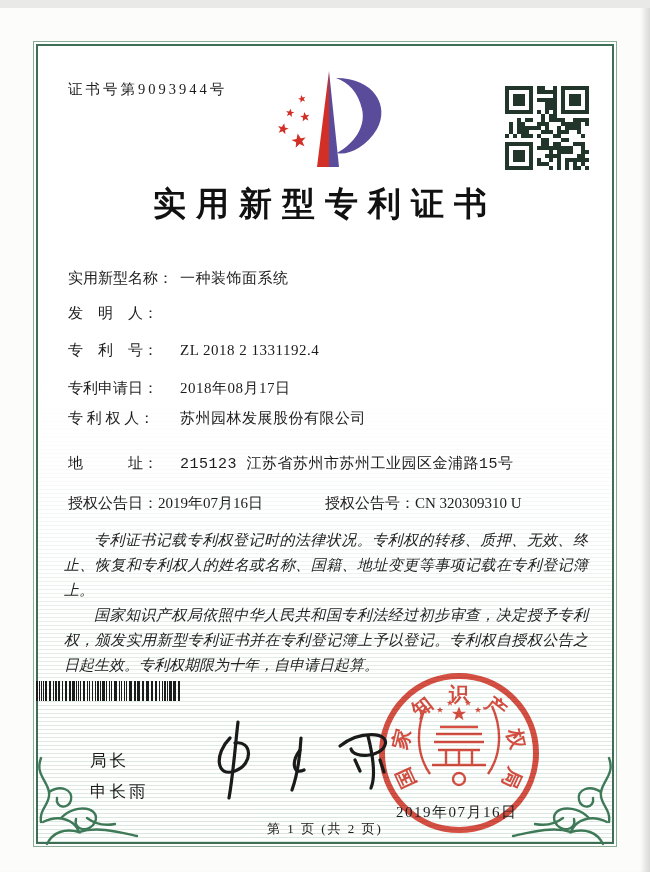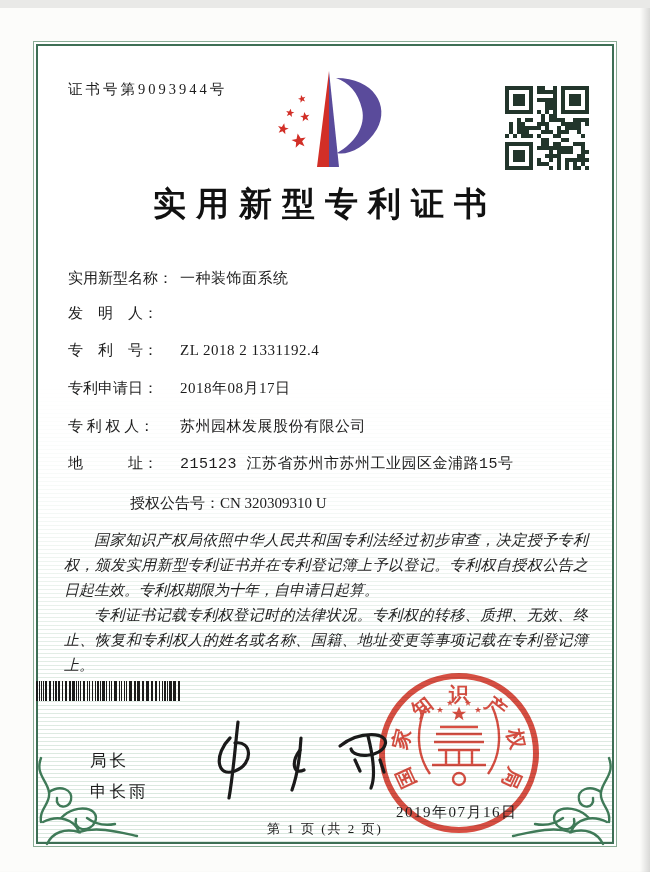--- a/index.html
+++ b/index.html
@@ -32,21 +32,21 @@
   .qr div{width:100%;height:100%;}
   .qr .d{background:#22352b;}
 
   .title{position:absolute;left:0;top:174px;width:100%;text-align:center;
     font-size:33px;font-weight:bold;letter-spacing:10px;color:#111;}
 
   .fields{position:absolute;left:68px;top:250px;width:520px;font-size:15px;}
   .field-row{display:flex;margin-bottom:0;line-height:20px;position:absolute;left:0;white-space:nowrap;}
   .field-label{white-space:pre;min-width:112px;display:inline-block;}
   .field-value{letter-spacing:0.5px;}
-  .fr0{top:10px;} .fr1{top:45px;} .fr2{top:82px;} .fr3{top:120px;} .fr4{top:158px;font-family:Liberation Serif, serif;} .fr5{top:197px;font-family:Liberation Mono, monospace;}
+  .fr0{top:10px;} .fr1{top:45px;} .fr2{top:82px;} .fr3{top:120px;} .fr4{top:150px;font-family:Liberation Serif, serif;} .fr5{top:197px;font-family:Liberation Mono, monospace;}
   .grant-row{position:absolute;left:0;top:236px;width:520px;display:flex;}
   .grant-left{white-space:nowrap;}
   .grant-right{white-space:nowrap;margin-left:62px;}
 
   .body-text{position:absolute;left:64px;top:520px;width:524px;font-size:15px;
     line-height:25px;text-align:justify;font-style:italic;color:#222;}
   .body-text p{margin:0;text-indent:2em;}
 
   .barcode{position:absolute;left:36px;top:673px;height:20px;width:212px;display:flex;align-items:stretch;}
   .barcode div{height:100%;}
@@ -563,29 +563,32 @@
     </div>
     <div class="field-row fr4">
       <span class="field-label">专 利 权 人：</span>
       <span class="field-value">苏州园林发展股份有限公司</span>
     </div>
     <div class="field-row fr5">
       <span class="field-label">地　　　址：</span>
       <span class="field-value">215123 江苏省苏州市苏州工业园区金浦路15号</span>
     </div>
     <div class="grant-row">
+      <span class="grant-left">
+        <span>授权公告日：</span><span>2019年07月16日</span>
+      </span>
       <span class="grant-right">
         <span>授权公告号：</span><span>CN 320309310 U</span>
       </span>
     </div>
   </div>
 
   <div class="body-text">
+    <p>专利证书记载专利权登记时的法律状况。专利权的转移、质押、无效、终止、恢复和专利权人的姓名或名称、国籍、地址变更等事项记载在专利登记簿上。</p>
     <p>国家知识产权局依照中华人民共和国专利法经过初步审查，决定授予专利权，颁发实用新型专利证书并在专利登记簿上予以登记。专利权自授权公告之日起生效。专利权期限为十年，自申请日起算。</p>
-    <p>专利证书记载专利权登记时的法律状况。专利权的转移、质押、无效、终止、恢复和专利权人的姓名或名称、国籍、地址变更等事项记载在专利登记簿上。</p>
   </div>
 
   <div class="barcode" id="barcode">
       <div class="b" style="width: 2px;"></div>
       <div style="width: 1px;"></div>
       <div class="b" style="width: 1px;"></div>
       <div style="width: 1px;"></div>
       <div class="b" style="width: 1px;"></div>
       <div style="width: 1px;"></div>
       <div class="b" style="width: 1px;"></div>

